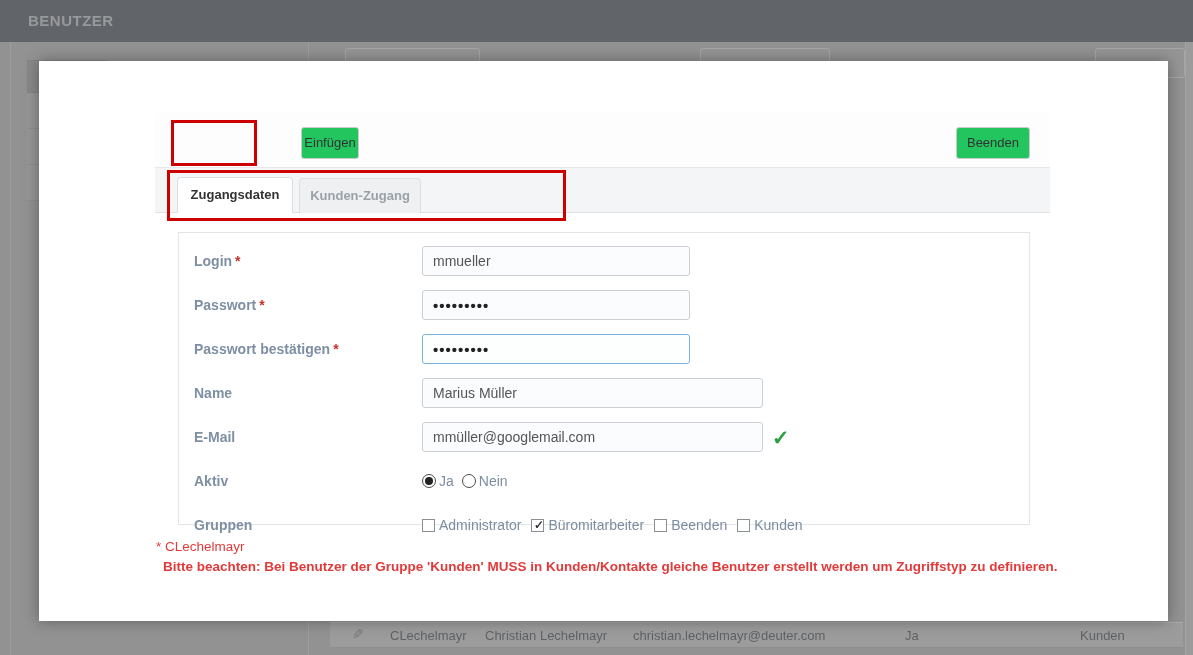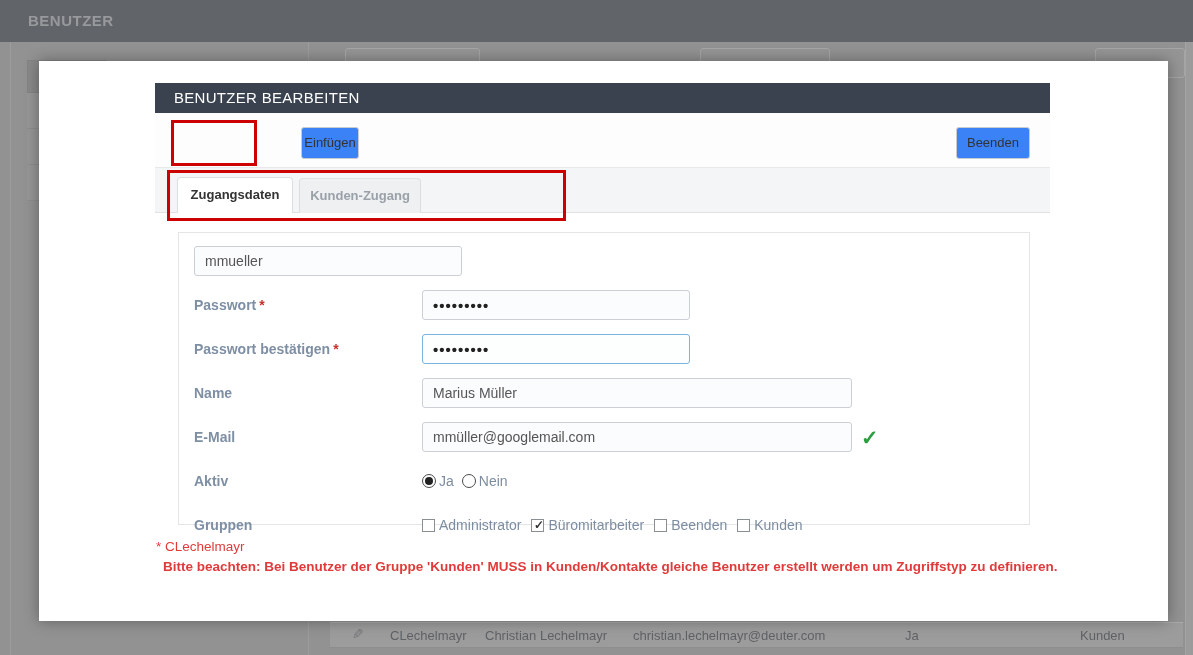--- a/index.html
+++ b/index.html
@@ -18,42 +18,42 @@
   .bg-row span { position:absolute; top:5px; white-space:nowrap; }
   .bg-row .pencil { left:22px; top:3px; color:#74777c; font-size:14px; display:inline-block; transform:scaleX(-1); }
   .bg-scroll { position:absolute; left:1185px; top:42px; width:8px; height:613px; background:#9b9b9b; border-left:1px solid #a4a4a4; }
 
   
   .modal { position:absolute; left:39px; top:61px; width:1129px; height:560px; background:#ffffff; box-shadow:0 0 14px rgba(0,0,0,.35); }
 
   .dlg-header { position:absolute; left:116px; top:22px; width:895px; height:30px; background:#39424e; color:#fff; font-size:15px; line-height:30px; padding-left:19px; letter-spacing:.3px; }
 
   .dlg-toolbar { position:absolute; left:116px; top:52px; width:895px; height:55px; background:#fdfdfe; border-bottom:1px solid #e7e8ea; }
-  .btn { position:absolute; height:32px; background:#3b82f6; border:1px solid #c9cccf; border-radius:3px; font-size:13px; color:#333; text-align:center; line-height:30px; cursor:pointer; }
+  .btn { position:absolute; height:32px; background:#22c55e; border:1px solid #c9cccf; border-radius:3px; font-size:13px; color:#333; text-align:center; line-height:30px; cursor:pointer; }
   .btn-insert { left:146px; top:14px; width:58px; }
   .btn-close { left:801px; top:14px; width:74px; }
 
   .annot { position:absolute; border:3px solid #cc0000; pointer-events:none; }
   .annot-insert { left:132px; top:59px; width:86px; height:46px; }
   .annot-tabs { left:128px; top:109px; width:399px; height:51px; }
 
   .dlg-tabbar { position:absolute; left:116px; top:107px; width:895px; height:45px; background:#f4f5f7; border-bottom:1px solid #e0e1e3; }
   .tab { position:absolute; height:35px; border:1px solid #dcdfe2; border-bottom:none; border-radius:4px 4px 0 0; font-size:13px; font-weight:bold; text-align:center; line-height:34px; background:#eef0f2; color:#9aa1a8; cursor:pointer; }
   .tab.active { height:36px; background:#ffffff; color:#333; z-index:2; }
   .tab1 { left:22px; top:9px; width:116px; }
   .tab2 { left:144px; top:10px; width:122px; }
   .tab3 { left:273px; top:10px; width:121px; }
 
   .form-panel { position:absolute; left:139px; top:171px; width:852px; height:293px; background:#fff; border:1px solid #e4e5e7; padding:6px 0 0 15px; }
   .frow { display:flex; align-items:center; height:44px; }
   .flabel { width:228px; font-size:14px; font-weight:bold; color:#7e8fa4; }
   .req { color:#c9302c; margin-left:3px; font-weight:bold; }
   .tinput { height:30px; border:1px solid #ccd0d4; border-radius:3px; background:#fbfcfd; padding:0 10px; font-size:14px; color:#555; font-family:"Liberation Sans",sans-serif; outline:none; }
   .w-small { width:268px; }
-  .w-wide { width:430px; }
+  .w-wide { width:341px; }
   .pw { font-size:15px; font-weight:bold; letter-spacing:1px; color:#222; }
   .focused { border:1px solid #79b3df; background:#fdfefe; }
   .check-ok { color:#2b9e3f; font-size:21px; font-weight:bold; margin-left:9px; line-height:1; }
 
   .choice { display:flex; align-items:center; font-size:14px; color:#7d8da1; }
   .radio { width:14px; height:14px; border:1px solid #4a4a4a; border-radius:50%; margin-right:3px; position:relative; background:#fff; display:inline-block; }
   .radio.sel::after { content:""; position:absolute; left:2px; top:2px; width:8px; height:8px; border-radius:50%; background:#222; }
   .radio-label { margin-right:8px; }
   .cbox { width:13px; height:13px; border:1px solid #7f8destruct; border:1px solid #8a8f94; margin-right:4px; background:#fff; position:relative; display:inline-block; font-size:12px; line-height:12px; text-align:center; color:#333; }
   .cbox.checked::after { content:"✓"; position:absolute; left:0; top:-1px; width:13px; font-weight:bold; }
@@ -83,40 +83,40 @@
   <span class="pencil">✎</span>
   <span style="left:60px;">CLechelmayr</span>
   <span style="left:155px;">Christian Lechelmayr</span>
   <span style="left:303px;">christian.lechelmayr@deuter.com</span>
   <span style="left:575px;">Ja</span>
   <span style="left:750px;">Kunden</span>
 </div>
 
 <div class="modal">
 
-  <div class="dlg-header">
-    <span>BENUTZER BEARBEITEN</span>
-  </div>
 
   <div class="dlg-toolbar">
     <button class="btn btn-insert">Einfügen</button>
     <button class="btn btn-close">Beenden</button>
   </div>
 
   <div class="dlg-tabbar">
     <div class="tab tab2">Kunden-Zugang</div>
     <div class="tab tab1 active">Zugangsdaten</div>
   </div>
 
   <div class="annot annot-insert"></div>
   <div class="annot annot-tabs"></div>
 
   <div class="form-panel">
 
     <div class="frow">
+      <div class="flabel">
+        <span>Login</span><span class="req">*</span>
+      </div>
       <input class="tinput w-small" type="text" value="mmueller" style="">
     </div>
 
     <div class="frow">
       <div class="flabel">
         <span>Passwort</span><span class="req">*</span>
       </div>
       <input class="tinput w-small pw" type="text" value="•••••••••" style="">
     </div>
 

